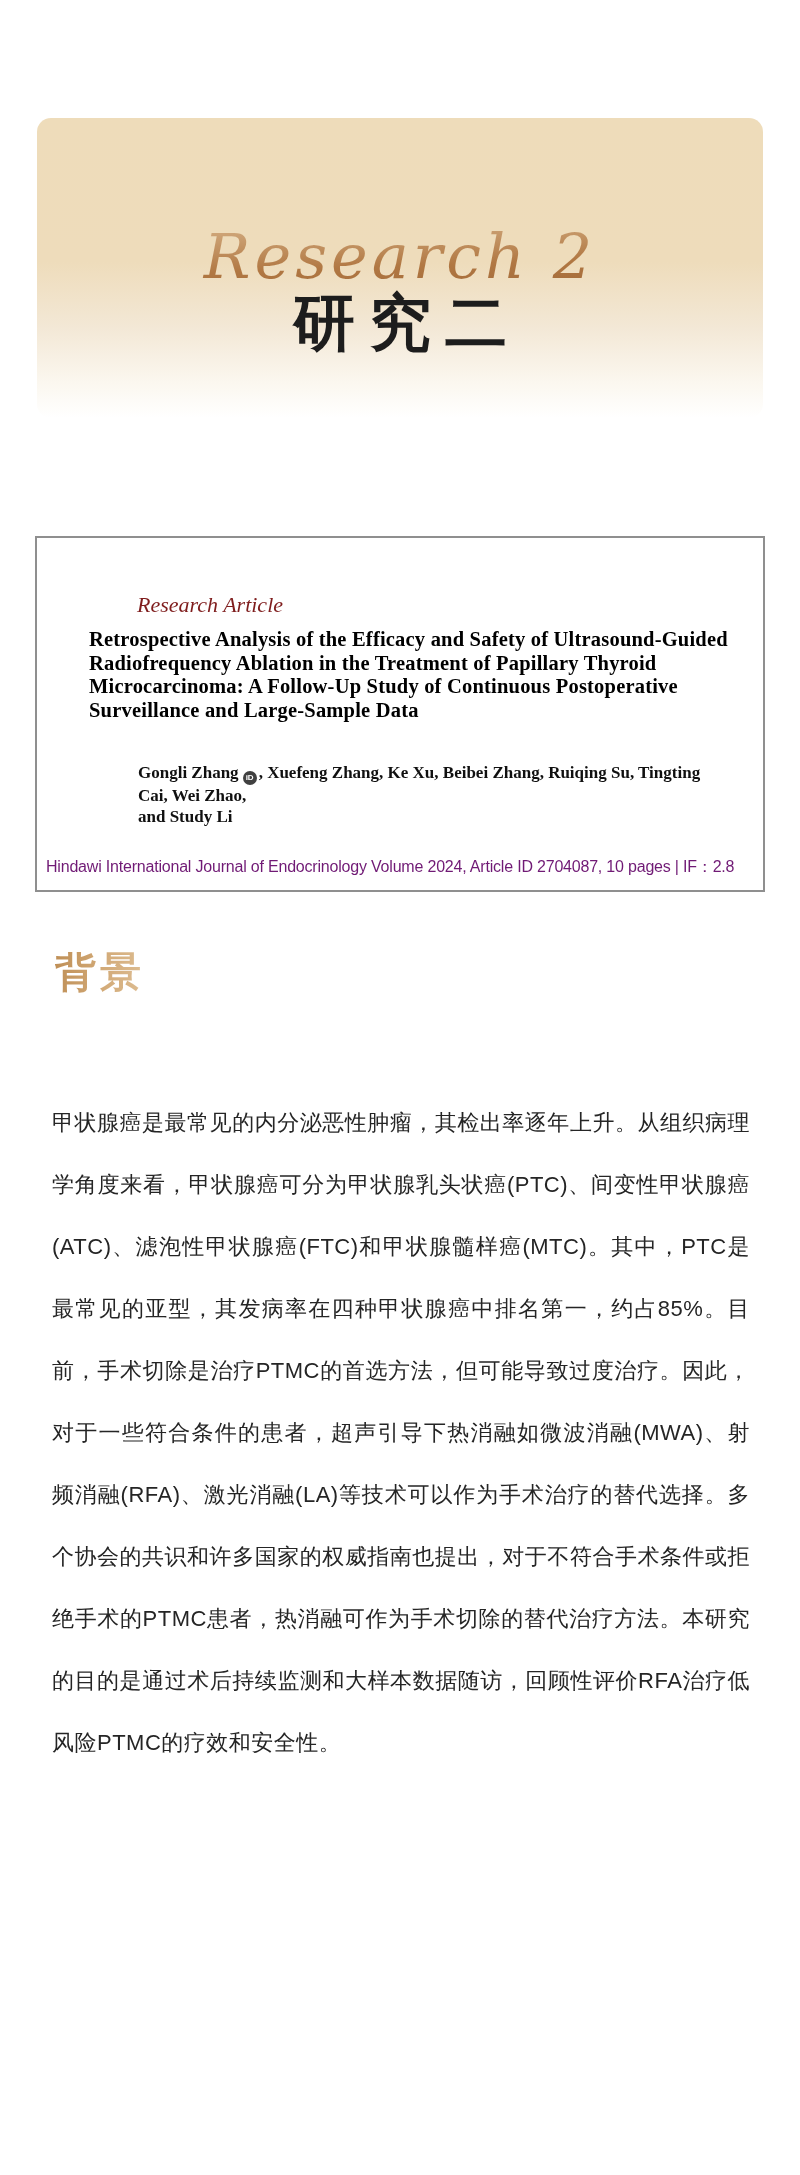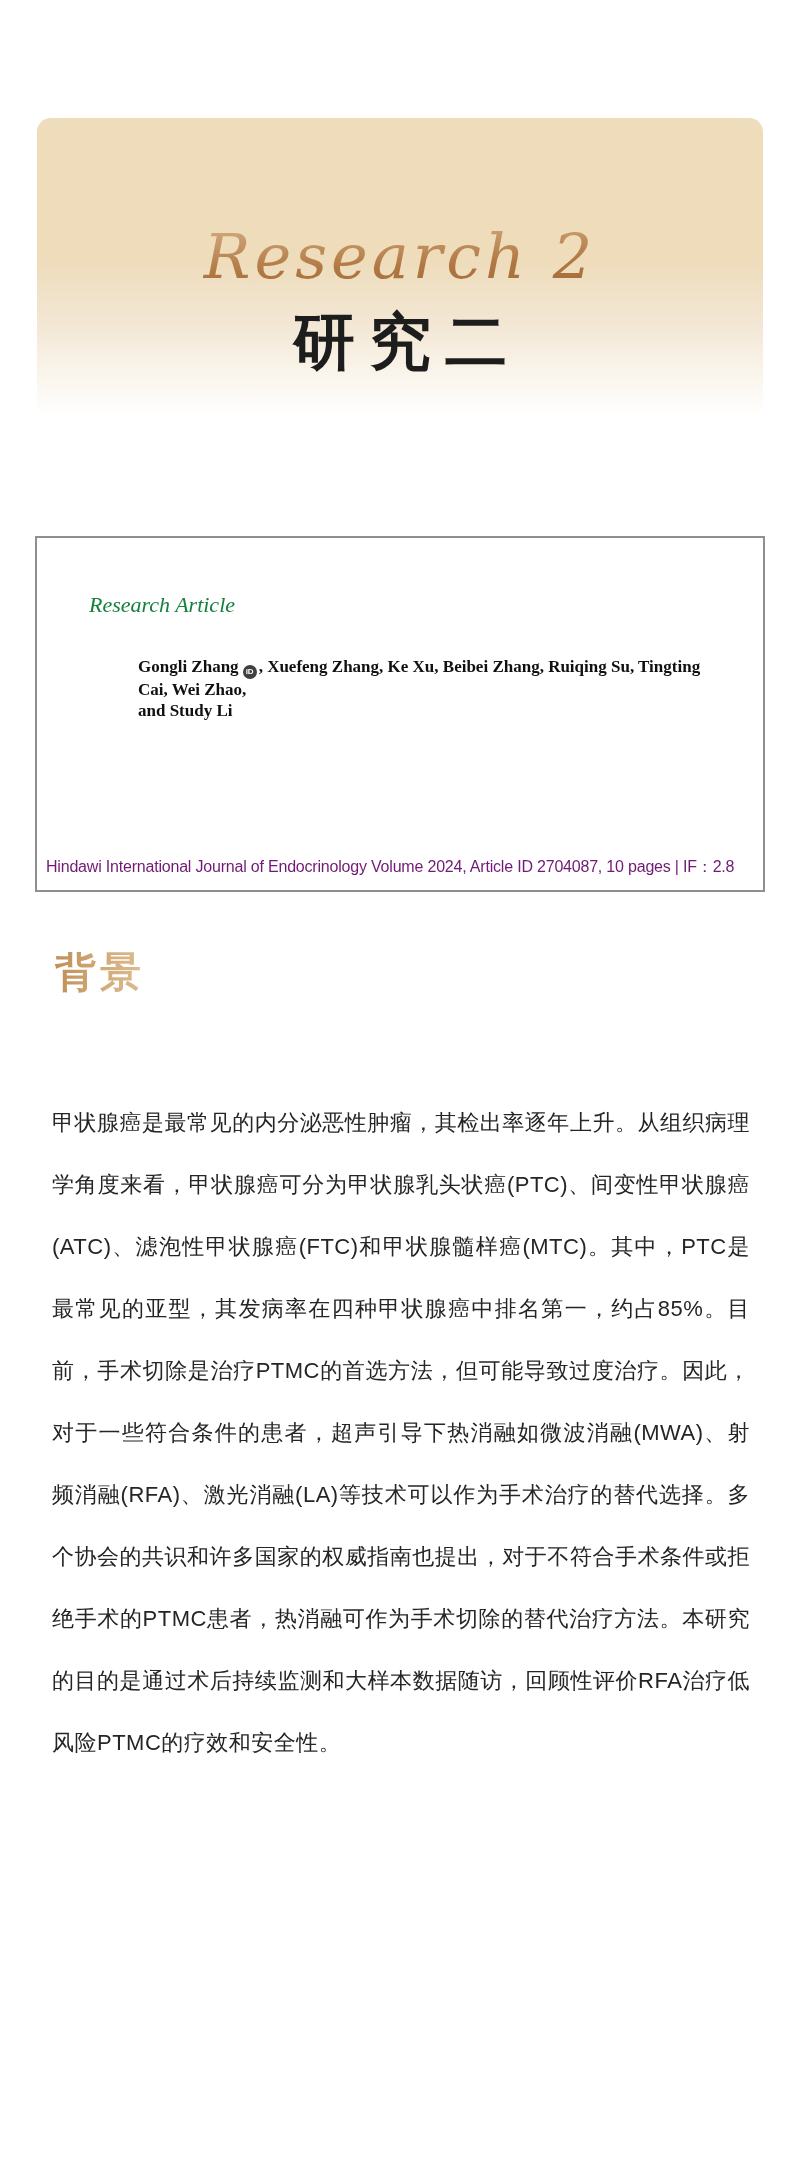--- a/index.html
+++ b/index.html
@@ -29,21 +29,21 @@
     font-weight:400;
     font-size:62px;
     line-height:1;
     letter-spacing:4px;
     background:linear-gradient(178deg,#d2ab7f 8%,#b17843 60%,#a36a39 95%);
     -webkit-background-clip:text;
     background-clip:text;
     color:transparent;
   }
   .hero-zh{
-    margin-top:20px;
+    margin-top:1px;
     font-family:"Liberation Serif","DejaVu Serif",serif;
     font-weight:700;
     font-size:62px;
     line-height:1.1;
     letter-spacing:14px;
     text-indent:14px;
     color:#1d1d1d;
   }
 
   
@@ -53,22 +53,23 @@
     width:730px; height:356px;
     box-sizing:border-box;
     border:2px solid #8f8f8f;
     background:#ffffff;
     padding:56px 44px 0 52px;
     font-family:"Liberation Serif","DejaVu Serif",serif;
   }
   .kicker{
     font-style:italic;
     font-size:22px;
-    color:#15803d;
+    color:#7f1d1d;
     line-height:1;
+    margin-left:48px;
   }
   .paper-title{
     margin:12px 0 0 0;
     width:660px;
     font-size:20.5px;
     line-height:23.5px;
     font-weight:700;
     color:#000000;
     letter-spacing:0.2px;
   }
@@ -137,20 +138,21 @@
 
 <div class="page">
 
   <div class="hero-card">
     <div class="hero-en">Research 2</div>
     <div class="hero-zh">研究二</div>
   </div>
 
   <div class="paper-card">
     <div class="kicker">Research Article</div>
+    <h1 class="paper-title">Retrospective Analysis of the Efficacy and Safety of Ultrasound-Guided Radiofrequency Ablation in the Treatment of Papillary Thyroid Microcarcinoma: A Follow-Up Study of Continuous Postoperative Surveillance and Large-Sample Data</h1>
     <div class="authors">
       <span>Gongli Zhang</span><span class="orcid">iD</span><span>, Xuefeng Zhang, Ke Xu, Beibei Zhang, Ruiqing Su, Tingting Cai, Wei Zhao,</span>
       <div>and Study Li</div>
     </div>
     <div class="journal-line">Hindawi International Journal of Endocrinology Volume 2024, Article ID 2704087, 10 pages |  IF：2.8</div>
   </div>
 
   <h2 class="section-heading">背景</h2>
 
   <p class="body-text">甲状腺癌是最常见的内分泌恶性肿瘤，其检出率逐年上升。从组织病理学角度来看，甲状腺癌可分为甲状腺乳头状癌(PTC)、间变性甲状腺癌(ATC)、滤泡性甲状腺癌(FTC)和甲状腺髓样癌(MTC)。其中，PTC是最常见的亚型，其发病率在四种甲状腺癌中排名第一，约占85%。目前，手术切除是治疗PTMC的首选方法，但可能导致过度治疗。因此，对于一些符合条件的患者，超声引导下热消融如微波消融(MWA)、射频消融(RFA)、激光消融(LA)等技术可以作为手术治疗的替代选择。多个协会的共识和许多国家的权威指南也提出，对于不符合手术条件或拒绝手术的PTMC患者，热消融可作为手术切除的替代治疗方法。本研究的目的是通过术后持续监测和大样本数据随访，回顾性评价RFA治疗低风险PTMC的疗效和安全性。</p>

